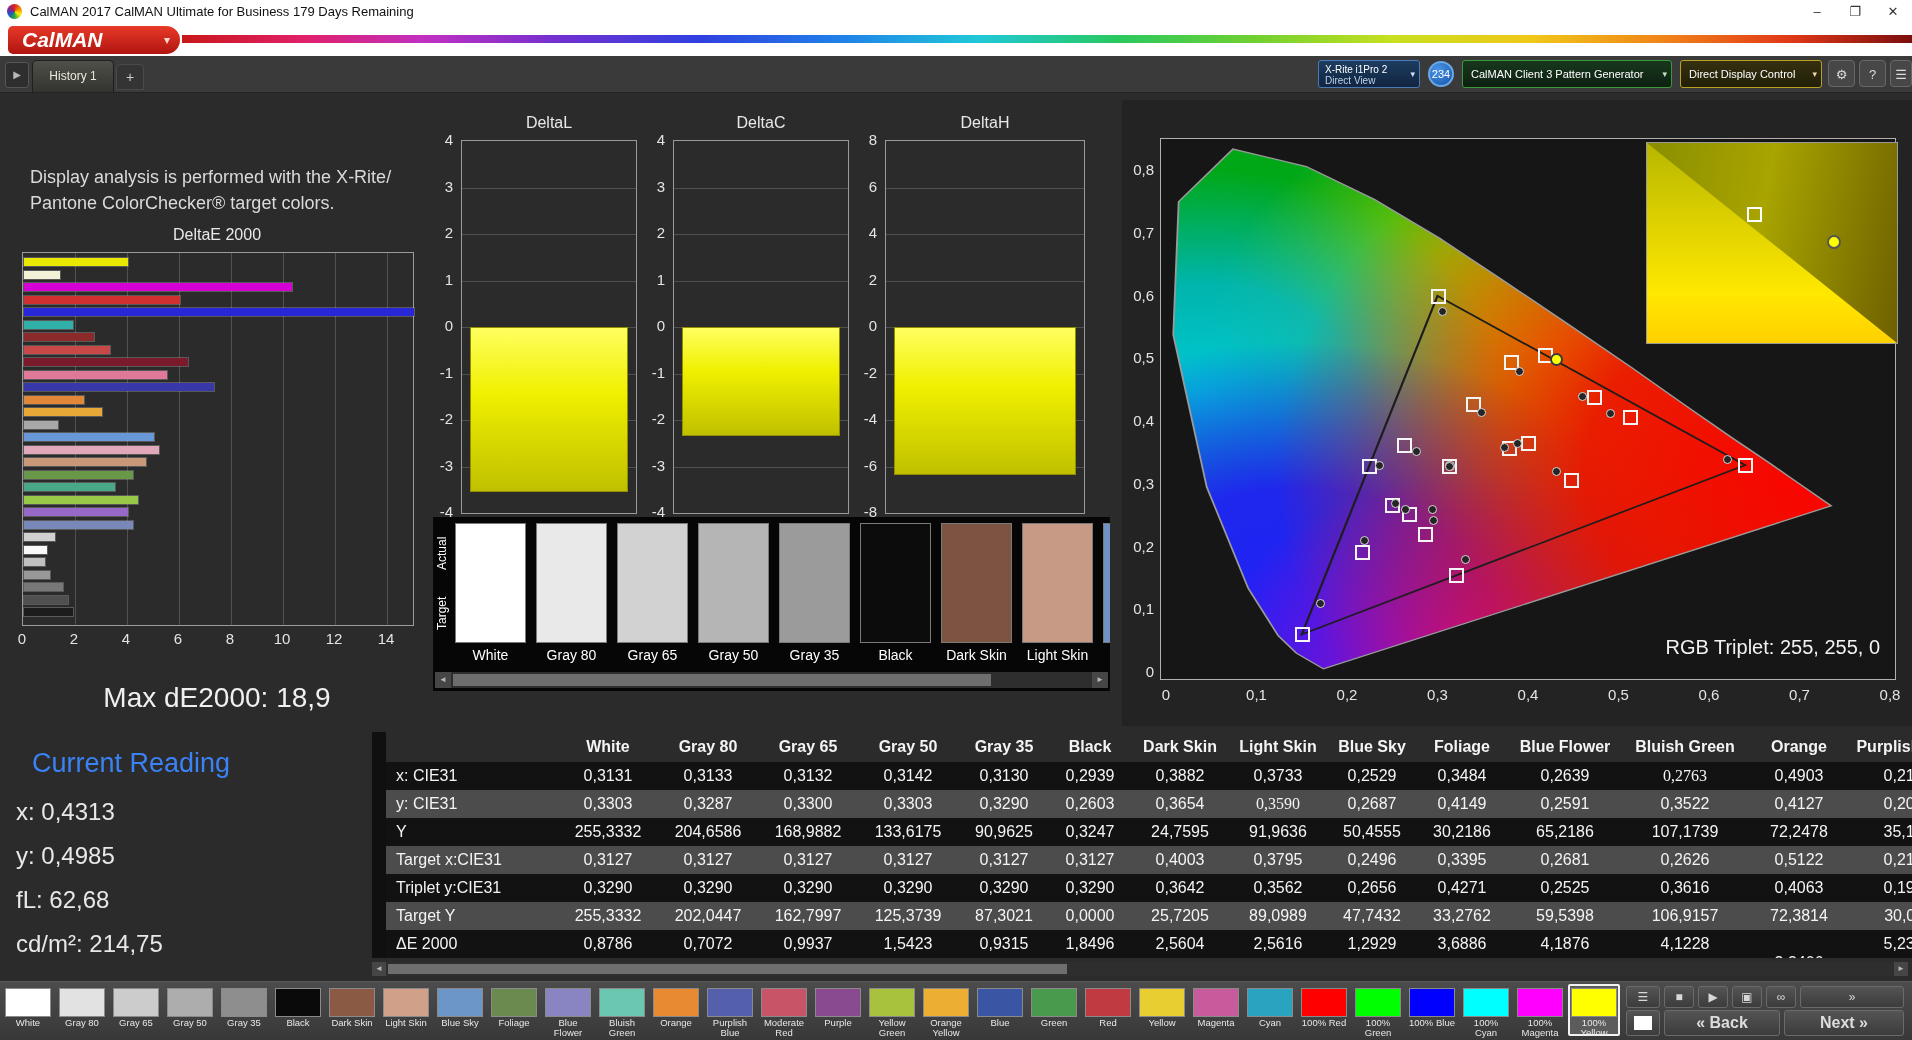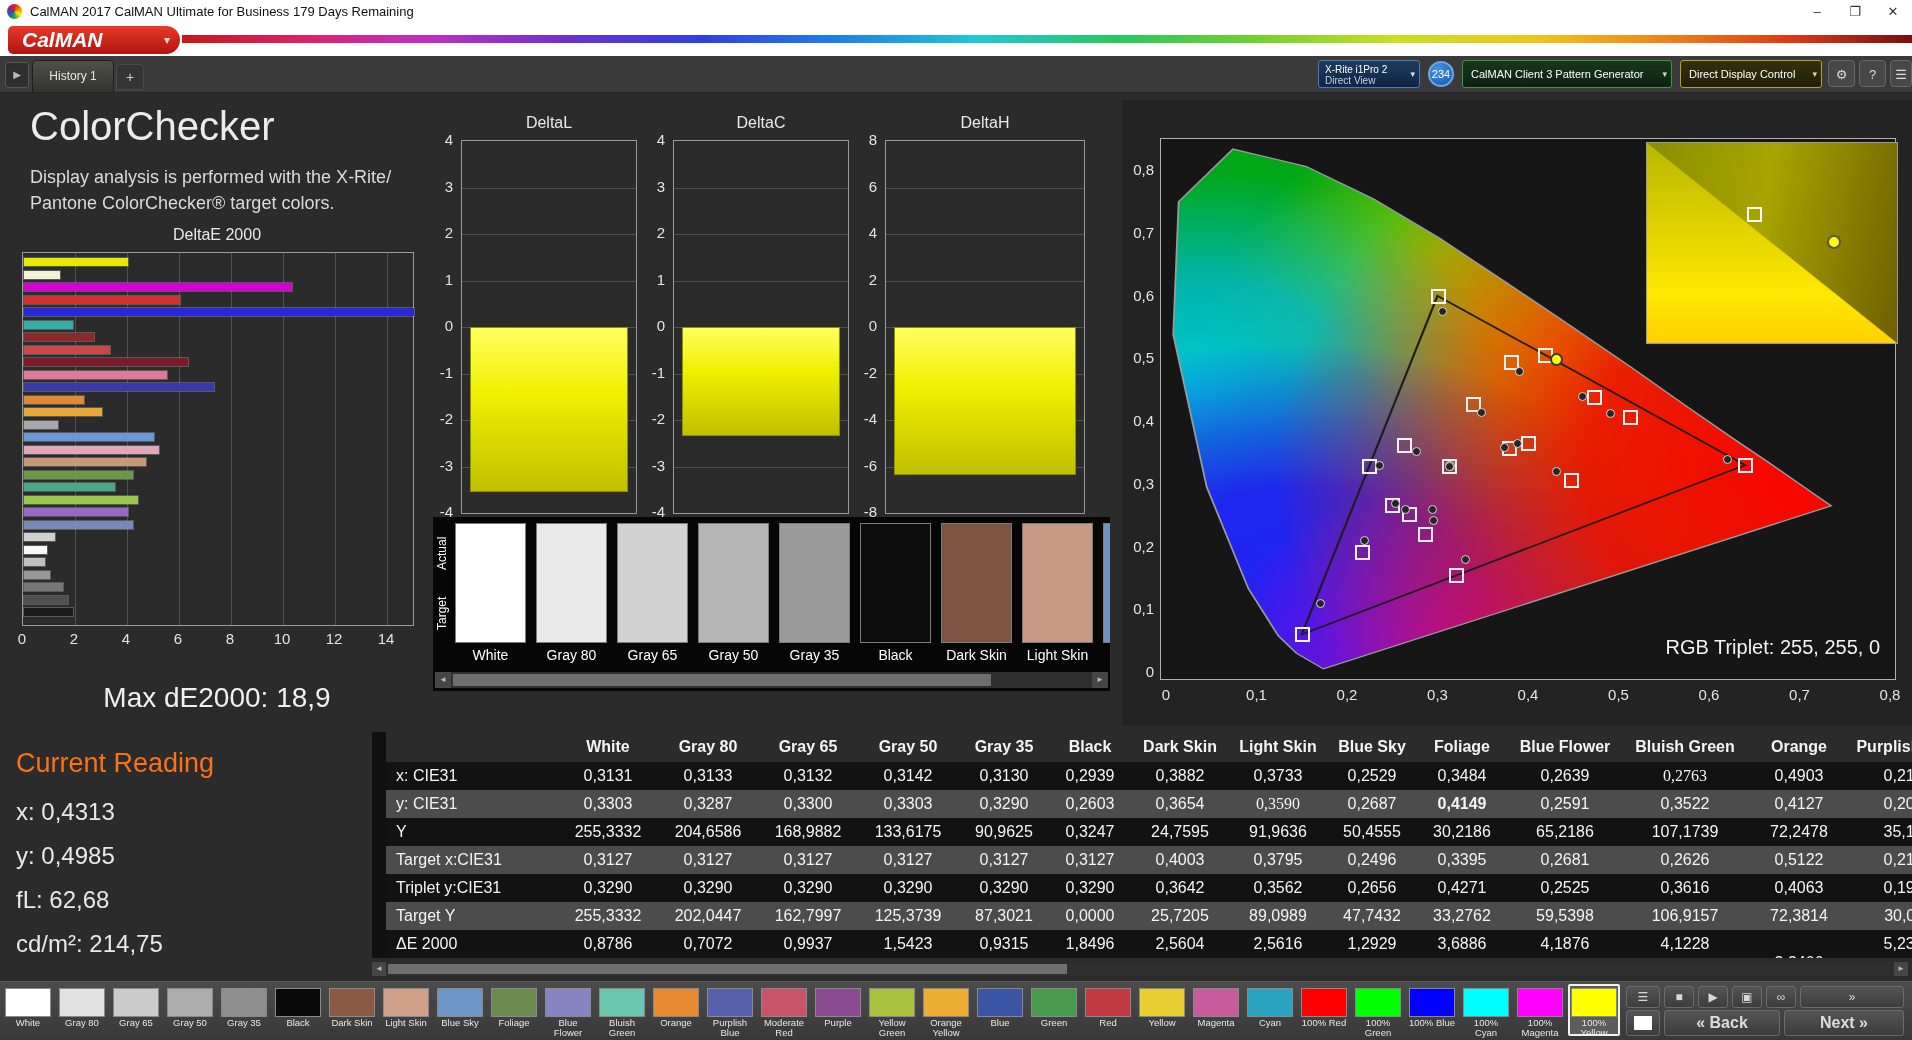--- a/index.html
+++ b/index.html
@@ -54,21 +54,21 @@
   .page-title{position:absolute;left:30px;top:104px;font-size:40px;color:#ececec;}
   .page-desc{position:absolute;left:30px;top:164px;font-size:18px;line-height:26px;color:#dadada;}
   .de-title{position:absolute;left:22px;top:226px;width:390px;text-align:center;font-size:16px;color:#e8e8e8;}
   #de-plot{position:absolute;left:22px;top:252px;width:390px;height:372px;border:1px solid #9a9a9a;}
   .vgrid{position:absolute;top:0;bottom:0;width:1px;background:#505050;}
   .de-bar{position:absolute;left:1px;height:8px;box-shadow:0 0 0 1px rgba(255,255,255,0.22);}
   #de-xlabels{position:absolute;left:22px;top:630px;width:390px;height:20px;}
   .de-xlab{position:absolute;transform:translateX(-50%);font-size:15px;color:#e4e4e4;}
   .avg-label{position:absolute;left:0;top:640px;width:434px;text-align:center;font-size:28px;color:#f0f0f0;}
   .max-label{position:absolute;left:0;top:682px;width:434px;text-align:center;font-size:28px;color:#f0f0f0;}
-  .cr-title{position:absolute;left:16px;top:748px;font-size:27px;color:#f97316;}
+  .cr-title{position:absolute;left:32px;top:748px;font-size:27px;color:#3b82f6;}
   .cr-line{position:absolute;left:16px;font-size:24px;color:#e8e8e8;}
 
   
   .delta-chart{position:absolute;top:112px;height:420px;}
   .dc-title{position:absolute;top:2px;left:40px;right:0;text-align:center;font-size:16px;color:#e8e8e8;}
   .dc-labels{position:absolute;left:0;top:28px;width:36px;height:372px;}
   .tick-label{position:absolute;right:4px;width:32px;text-align:right;font-size:15px;color:#e4e4e4;}
   .dc-plot{position:absolute;left:40px;top:28px;right:0;height:372px;border:1px solid #9a9a9a;}
   .hgrid{position:absolute;left:0;right:0;height:1px;background:#505050;}
   .delta-bar{position:absolute;left:8px;right:8px;
@@ -175,21 +175,20 @@
     <span class="arrow">▾</span>
   </div>
   <div class="devbox" id="display-box">
     <span class="l1">Direct Display Control</span>
     <span class="arrow">▾</span>
   </div>
   <div class="round-btn" style="left:1828px;"><span>⚙</span></div>
   <div class="round-btn" style="left:1859px;"><span>?</span></div>
   <div class="round-btn" style="left:1890px;width:22px;"><span>☰</span></div>
 
-  <div class="page-title">ColorChecker</div>
   <div class="page-desc">
     <div>Display analysis is performed with the X-Rite/</div>
     <div>Pantone ColorChecker® target colors.</div>
   </div>
   <div class="de-title">DeltaE 2000</div>
   <div id="de-plot">
       <div class="vgrid" style="left: 13.3333%;"></div>
       <div class="vgrid" style="left: 26.6667%;"></div>
       <div class="vgrid" style="left: 40%;"></div>
       <div class="vgrid" style="left: 53.3333%;"></div>
@@ -504,21 +503,21 @@
         <div class="tcell labelcell">y: CIE31</div>
         <div class="tcell vcell" style="width: 100px;">0,3303</div>
         <div class="tcell vcell" style="width: 100px;">0,3287</div>
         <div class="tcell vcell" style="width: 100px;">0,3300</div>
         <div class="tcell vcell" style="width: 100px;">0,3303</div>
         <div class="tcell vcell" style="width: 92px;">0,3290</div>
         <div class="tcell vcell" style="width: 80px;">0,2603</div>
         <div class="tcell vcell" style="width: 100px;">0,3654</div>
         <div class="tcell vcell" style="width: 96px; font-family: Liberation Serif, serif;">0,3590</div>
         <div class="tcell vcell" style="width: 92px;">0,2687</div>
-        <div class="tcell vcell" style="width: 88px; font-weight: bold;">0,4149</div>
+        <div class="tcell vcell" style="width: 88px;">0,4149</div>
         <div class="tcell vcell" style="width: 118px;">0,2591</div>
         <div class="tcell vcell" style="width: 122px;">0,3522</div>
         <div class="tcell vcell" style="width: 106px;">0,4127</div>
         <div class="tcell vcell" style="width: 112px;">0,2099</div>
       </div>
       <div class="trow odd">
         <div class="tcell labelcell">Y</div>
         <div class="tcell vcell" style="width: 100px;">255,3332</div>
         <div class="tcell vcell" style="width: 100px;">204,6586</div>
         <div class="tcell vcell" style="width: 100px;">168,9882</div>

